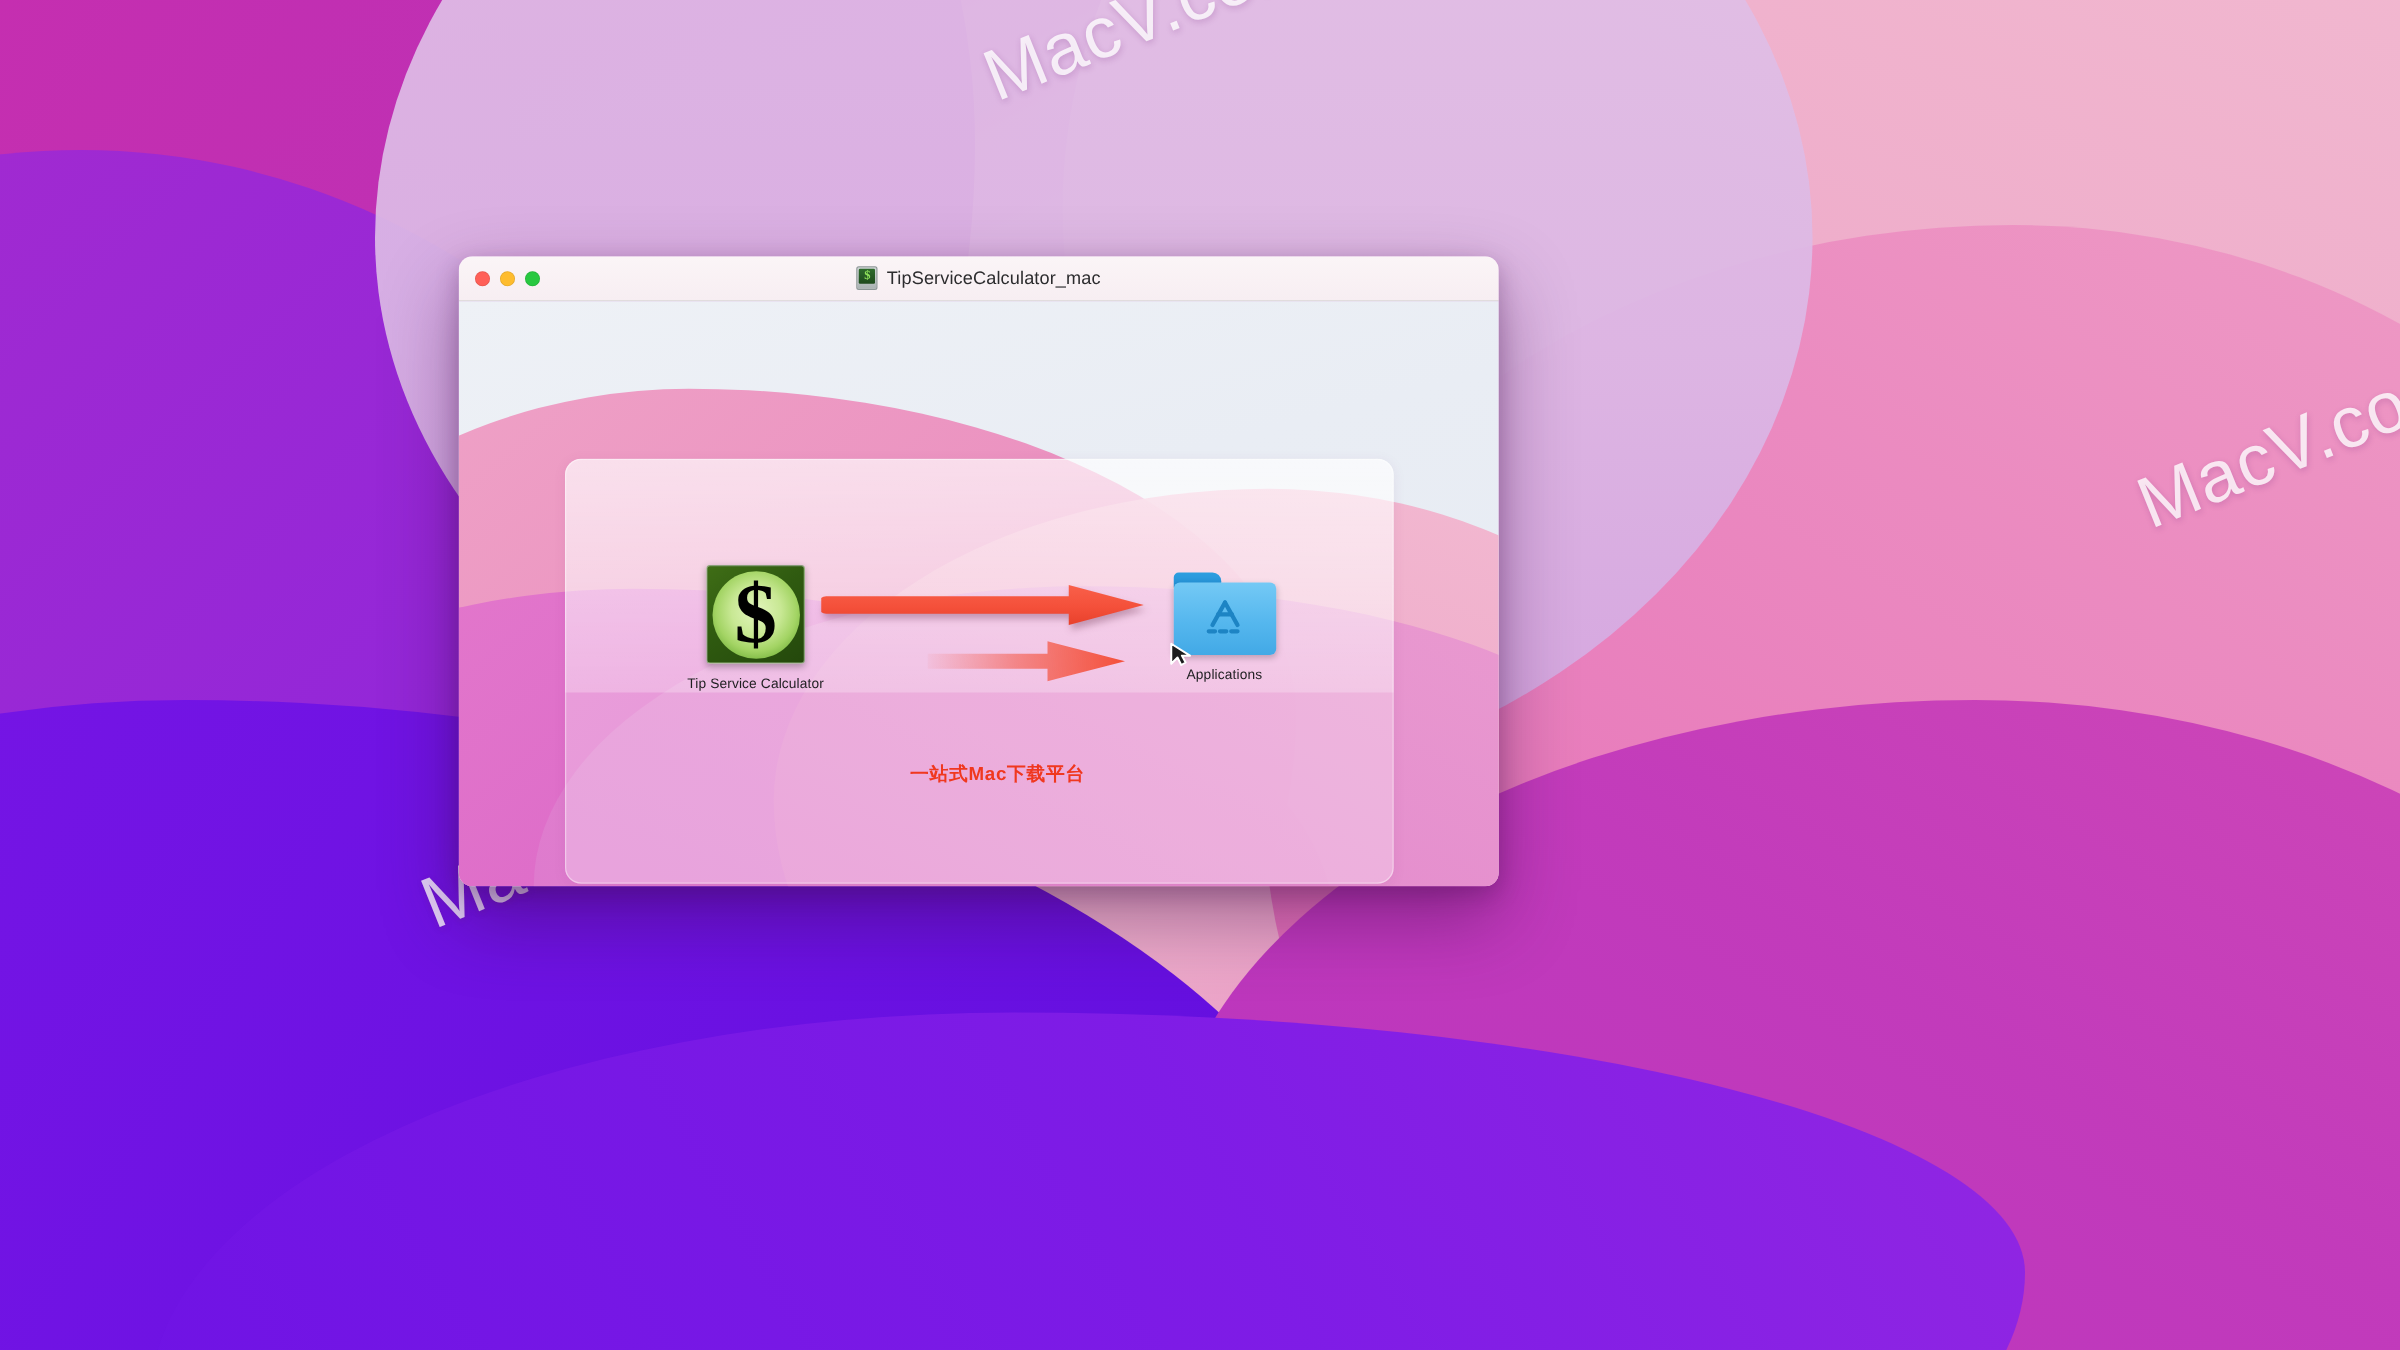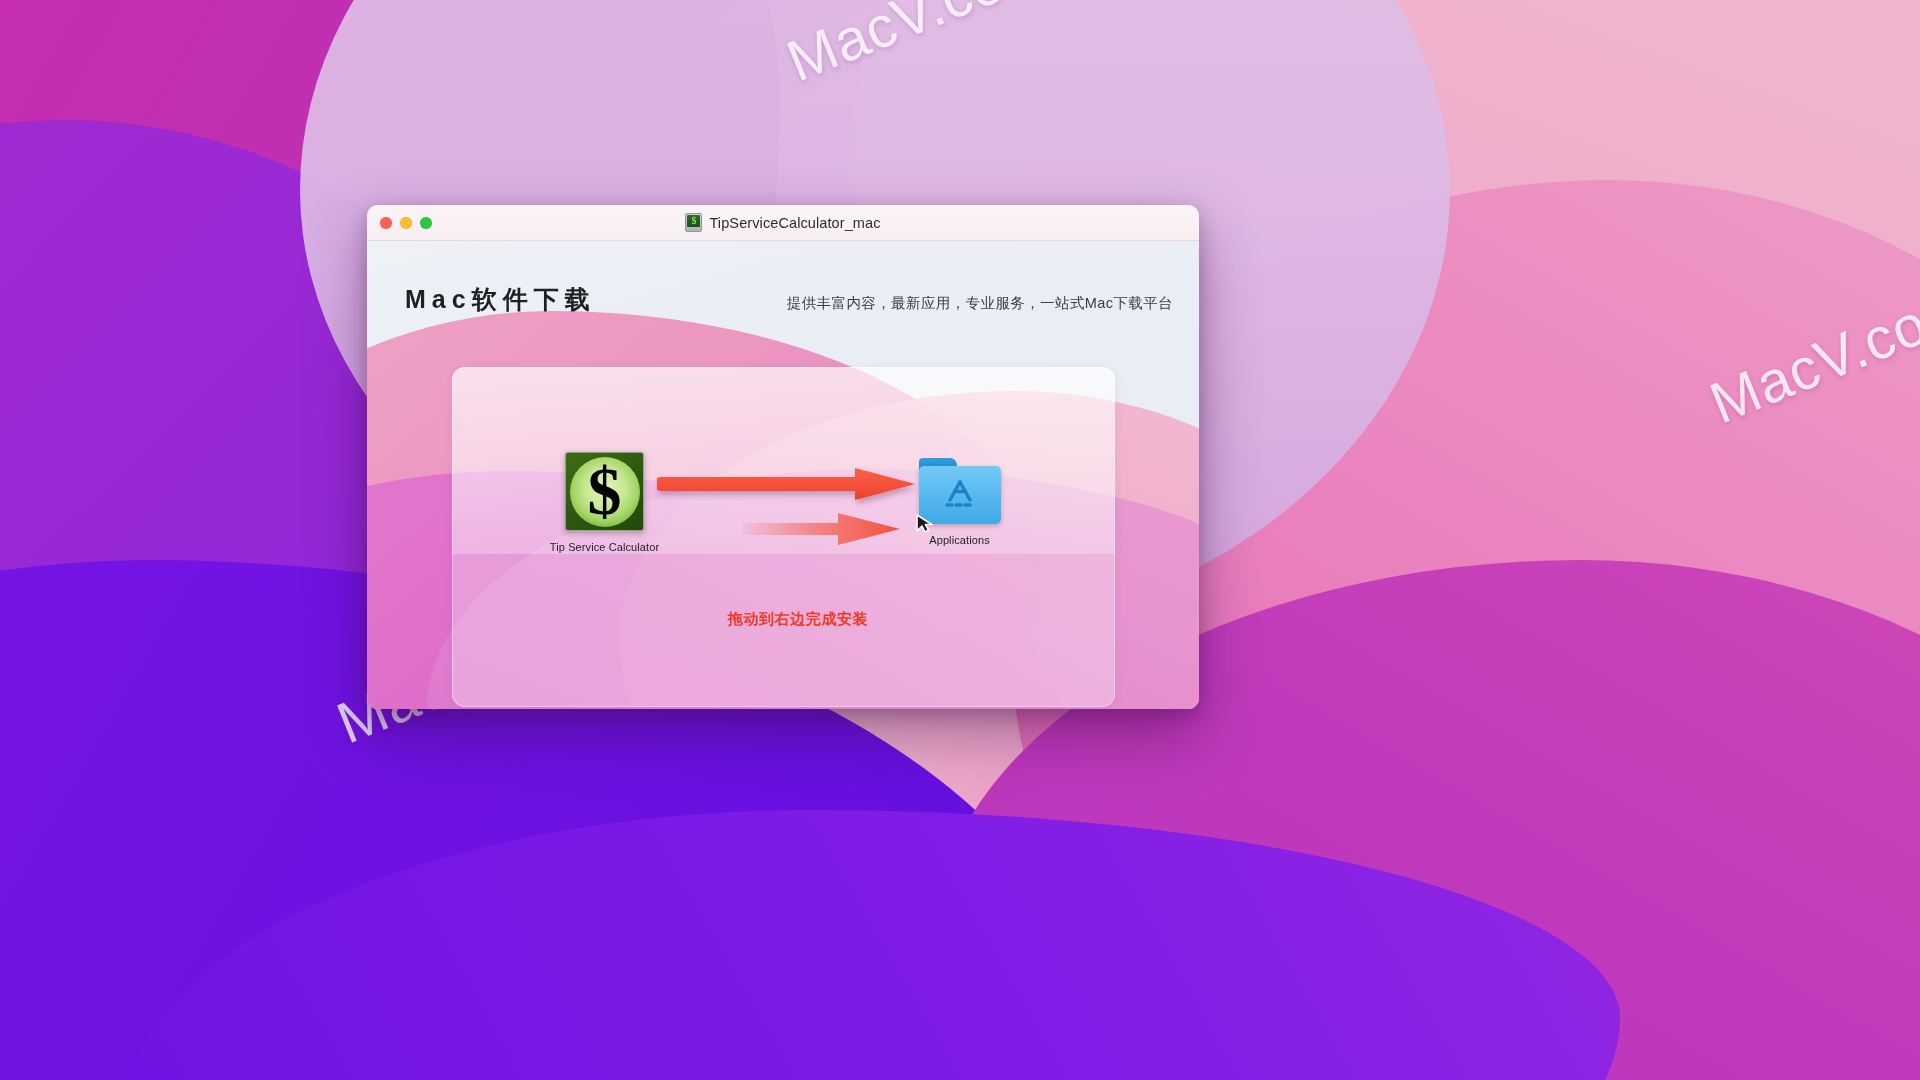--- a/index.html
+++ b/index.html
@@ -307,21 +307,21 @@
     margin-top: 10px;
     font-size: 11px;
     color: #1e1e20;
     letter-spacing: .1px;
     white-space: nowrap;
   }
 
   
   #apps-item {
     position: absolute;
-    left: 390px;
+    left: 410px;
     top: 85px;
     width: 235px;
     text-align: center;
   }
   #apps-icon {
     width: 82px; height: 66px;
     margin: 6px auto 0;
     position: relative;
   }
   .folder-tab {
@@ -410,24 +410,20 @@
         <span id="window-title">TipServiceCalculator_mac</span>
       </div>
     </div>
 
     <div id="window-body">
       <div class="bgshape bg1"></div>
       <div class="bgshape bg2"></div>
       <div class="bgshape bg3"></div>
       <div class="bgshape bg4"></div>
 
-      <div id="dmg-header">
-        <div id="brand-title">Mac软件下载</div>
-        <div id="brand-tagline">提供丰富内容，最新应用，专业服务，一站式Mac下载平台</div>
-      </div>
 
       <div id="drop-panel">
         <div class="pnl pnl-top"></div>
 
         <div id="icon-row">
 
           <svg id="arrow-main" viewBox="0 0 262 34">
             <defs>
               <linearGradient id="agMain" x1="0" y1="0" x2="0" y2="1">
                 <stop offset="0%" stop-color="#f9604a"></stop>
@@ -470,18 +466,18 @@
                   </g>
                 </svg>
               </div>
               <svg class="alias-badge" viewBox="0 0 22 22">
                 <path d="M4,3 L4,19 L9,14 L12,20 L15.5,18 L12.5,12.5 L19,12.5 Z" fill="#1b1b1d" stroke="#ffffff" stroke-width="1.6" stroke-linejoin="round"></path>
               </svg>
             </div>
             <div class="item-label">Applications</div>
           </div>
 
-          <div id="drag-hint">拖动到右边完成安装</div>
+          <div id="drag-hint">一站式Mac下载平台</div>
         </div>
       </div>
     </div>
   </div>
 </div>
 
 </body></html>

